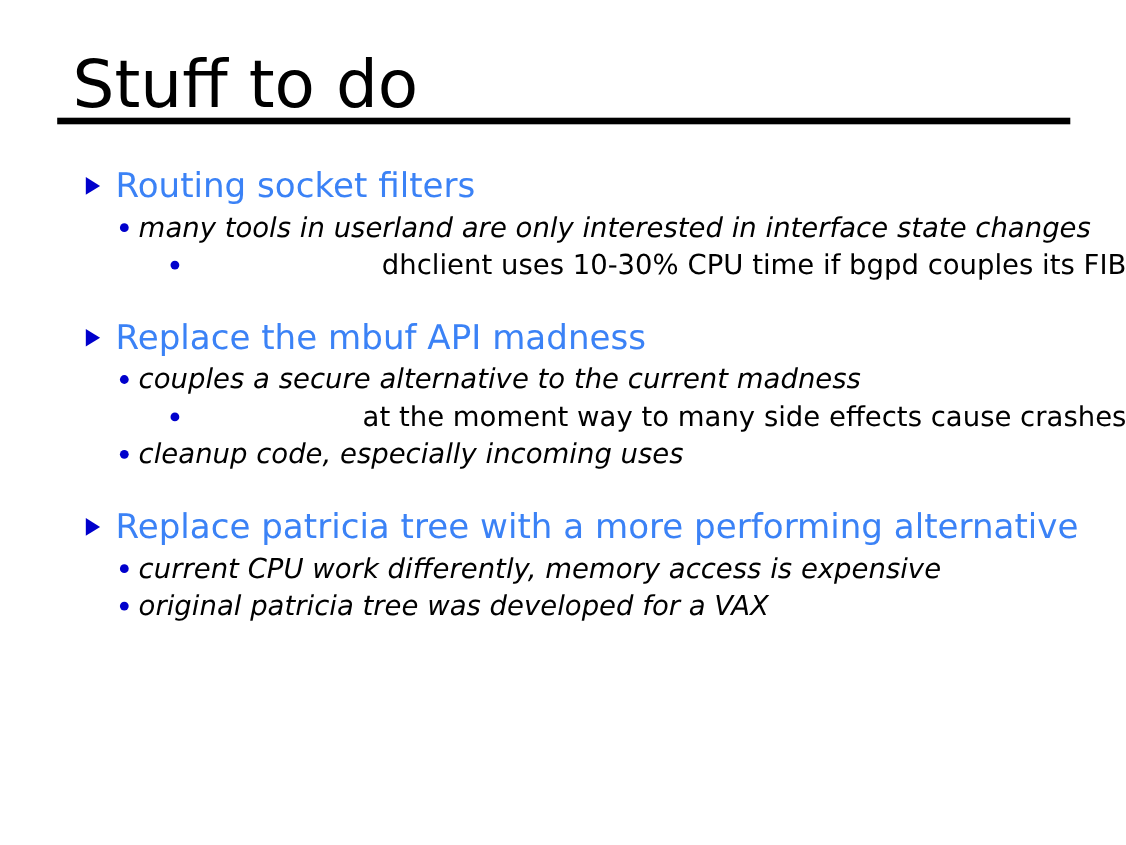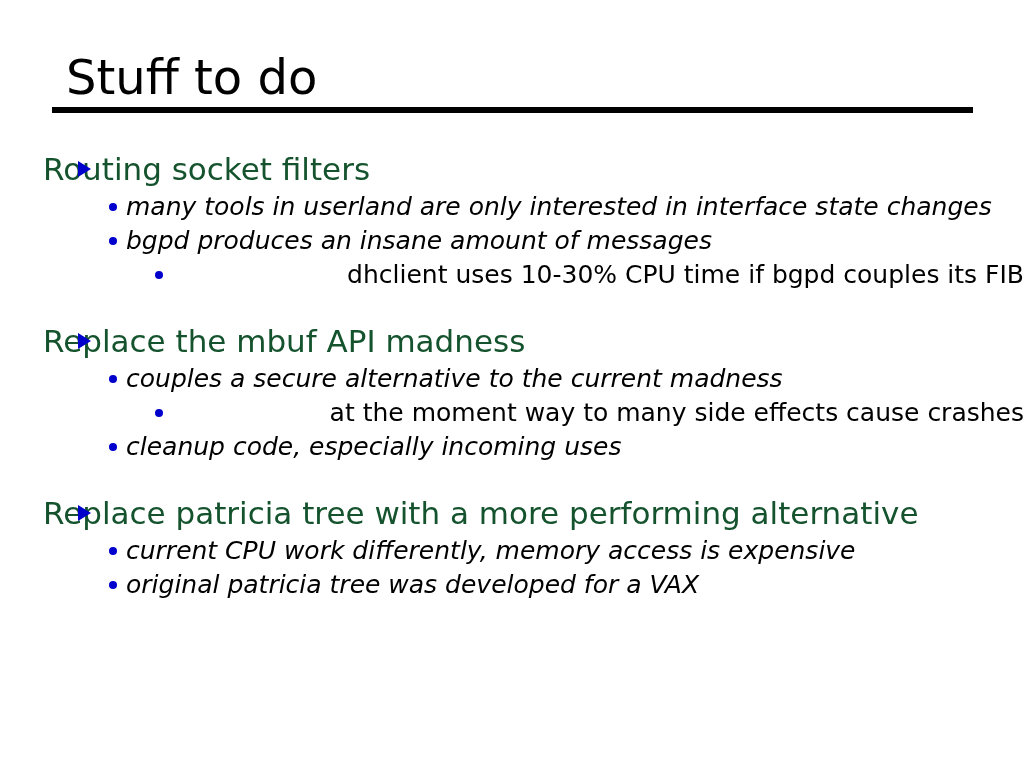--- a/index.html
+++ b/index.html
@@ -23,21 +23,21 @@
   }
 
   
   .title-block {
     position: absolute;
     left: 52px;
     top: 50px;
     width: 920px;
   }
   .slide-title {
-    font-size: 48px;
+    font-size: 60px;
     line-height: 54px;
     font-weight: 400;
     letter-spacing: 0px;
     color: #000000;
     padding-left: 14px;
     white-space: nowrap;
   }
   .title-rule {
     margin-top: 3px;
     width: 921px;
@@ -56,24 +56,24 @@
   .group {
     margin-bottom: 28px;
   }
   .group:last-child {
     margin-bottom: 12px;
   }
 
   
   .lvl1 {
     position: relative;
-    padding-left: 43px;
+    padding-left: 105px;
     font-size: 31px;
     line-height: 42px;
-    color: #14532d;
+    color: #3b82f6;
   }
   .lvl1 .marker-tri {
     position: absolute;
     left: 78px;
     top: 13px;
     width: 0;
     height: 0;
     border-top: 8px solid transparent;
     border-bottom: 8px solid transparent;
     border-left: 13px solid #0000CC;
@@ -135,24 +135,20 @@
 
     <div class="group">
       <div class="lvl1">
         <span class="marker-tri"></span>
         <span class="line-text">Routing socket filters</span>
       </div>
       <div class="lvl2">
         <span class="marker-dot"></span>
         <span class="line-text">many tools in userland are only interested in interface state changes</span>
       </div>
-      <div class="lvl2">
-        <span class="marker-dot"></span>
-        <span class="line-text">bgpd produces an insane amount of messages</span>
-      </div>
       <div class="lvl3">
         <span class="marker-dot"></span>
         <span class="line-text">dhclient uses 10-30% CPU time if bgpd couples its FIB</span>
       </div>
     </div>
 
     <div class="group">
       <div class="lvl1">
         <span class="marker-tri"></span>
         <span class="line-text">Replace the mbuf API madness</span>

